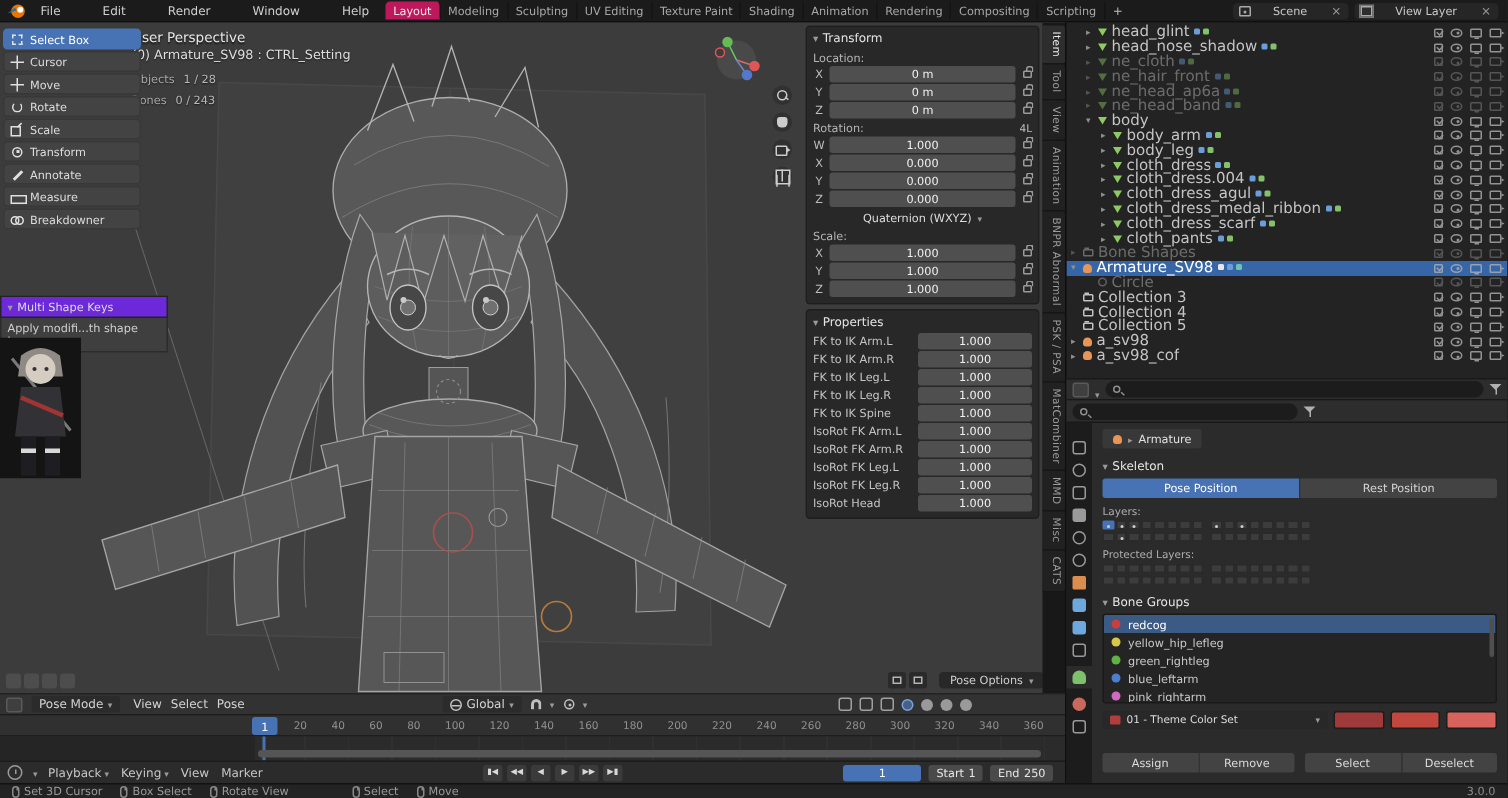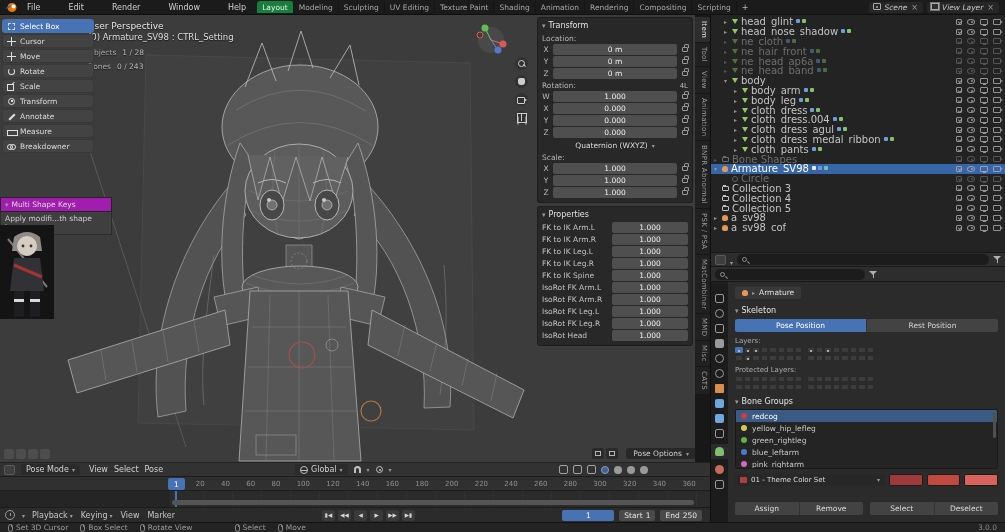--- a/index.html
+++ b/index.html
@@ -8,24 +8,24 @@
   #app{position:relative;width:1005px;height:532px;background:#1d1d1d;}
 
   
   #topbar{position:absolute;left:0;top:0;width:1005px;height:15px;background:#1b1b1b;
     display:flex;align-items:center;font-size:8px;border-bottom:1px solid #101010;}
   .blender-logo{width:14px;height:11px;margin:0 4px 0 4px;flex:none;}
   .menus{display:flex;gap:18px;}
   .menu-item{padding:1px 5px;color:#cfcfcf;border-radius:2px;cursor:default;}
   .ws-tabs{display:flex;margin-left:6px;font-size:7.5px;}
   .ws-tab{padding:2px 5px 1px 5px;color:#a8a8a8;border-right:1px solid #141414;}
-  .ws-tab.ws-active{background:#15803d;color:#eaeaea;border-radius:3px 3px 0 0;}
+  .ws-tab.ws-active{background:#be185d;color:#eaeaea;border-radius:3px 3px 0 0;}
   .ws-add{padding:0 5px;color:#bbb;}
   .topbar-right{margin-left:auto;display:flex;align-items:center;gap:4px;padding-right:6px;font-size:7.5px;}
-  .tb-chip{display:flex;align-items:flex-start;gap:3px;background:#262626;border-radius:3px;padding:1px 4px;font-style:italic;}
+  .tb-chip{display:flex;align-items:center;gap:15px;background:#262626;border-radius:3px;padding:1px 4px;}
   .scene-icon{width:8px;height:7px;border:1px solid #aaa;border-radius:1px;position:relative;}
   .scene-icon::after{content:"";position:absolute;left:2px;top:2px;width:2px;height:2px;background:#aaa;border-radius:50%;}
   .vl-icon{width:8px;height:7px;border:1px solid #aaa;position:relative;background:#2e2e2e;}
   .vl-icon::after{content:"";position:absolute;left:-2px;top:-2px;width:8px;height:7px;border:1px solid #777;}
   .x-btn{color:#999;font-size:8px;padding:0 1px;}
   .x-btn::before{content:"×";}
 
   
   #viewport{position:absolute;left:0;top:15px;width:710px;height:447px;background:#3c3c3c;overflow:hidden;}
   #vp-canvas{position:absolute;left:0;top:0;}
@@ -51,21 +51,21 @@
   .ticon-scale::after{content:"";position:absolute;right:1px;top:1px;width:4px;height:1px;background:#e0e0e0;transform:rotate(-45deg);}
   .ticon-transform::before{content:"";position:absolute;inset:1px;border:1px solid #e0e0e0;border-radius:50%;}
   .ticon-transform::after{content:"";position:absolute;left:3.5px;top:3.5px;width:2px;height:2px;background:#e0e0e0;}
   .ticon-annotate::before{content:"";position:absolute;left:1px;top:4px;width:8px;height:2px;background:#e0e0e0;transform:rotate(-45deg);}
   .ticon-measure::before{content:"";position:absolute;left:0;top:3px;width:9px;height:4px;border:1px solid #e0e0e0;}
   .ticon-breakdown::before{content:"";position:absolute;left:0;top:2px;width:4px;height:4px;border:1px solid #e0e0e0;border-radius:50%;}
   .ticon-breakdown::after{content:"";position:absolute;right:0;bottom:1px;width:4px;height:4px;border:1px solid #e0e0e0;border-radius:50%;}
 
   
   #shapekeys{position:absolute;left:0;top:182px;width:112px;font-size:7.5px;}
-  .sk-head{background:#a21caf;padding:2px 4px;color:#ddd;display:flex;gap:3px;align-items:center;border:1px solid #242424;}
+  .sk-head{background:#6d28d9;padding:2px 4px;color:#ddd;display:flex;gap:3px;align-items:center;border:1px solid #242424;}
   .sk-btn{background:#3f3f3f;padding:2px 4px;color:#cfcfcf;border:1px solid #2c2c2c;border-top:none;}
   #thumb{position:absolute;left:0;top:210px;width:54px;height:94px;}
 
   
   .vp-nav-btns{position:absolute;right:182px;top:42px;display:flex;flex-direction:column;gap:5px;}
   .vnb{width:13px;height:13px;border-radius:50%;background:rgba(40,40,40,.55);position:relative;}
   .vnb-zoom::before{content:"";position:absolute;left:3px;top:3px;width:5px;height:5px;border:1px solid #cdcdcd;border-radius:50%;}
   .vnb-zoom::after{content:"";position:absolute;left:8px;top:8px;width:3px;height:1px;background:#cdcdcd;transform:rotate(45deg);}
   .vnb-hand::before{content:"";position:absolute;left:3px;top:3px;width:7px;height:7px;background:#cdcdcd;border-radius:2px 2px 3px 3px;}
   .vnb-cam::before{content:"";position:absolute;left:2px;top:4px;width:6px;height:5px;border:1px solid #cdcdcd;border-radius:1px;}
@@ -925,20 +925,33 @@
           <span class="oname">cloth_dress_medal_ribbon</span>
           <span class="obadges badges-mesh"></span>
           <span class="ocols">
             <span class="oc oc-check"></span>
             <span class="oc oc-eye"></span>
             <span class="oc oc-screen"></span>
             <span class="oc oc-cam"></span>
           </span>
         </div>
 
+        <div class="orow">
+          <span class="oind i2"></span>
+          <span class="oarr arr-closed"></span>
+          <span class="oicon icon-mesh"></span>
+          <span class="oname">cloth_dress_scarf</span>
+          <span class="obadges badges-mesh"></span>
+          <span class="ocols">
+            <span class="oc oc-check"></span>
+            <span class="oc oc-eye"></span>
+            <span class="oc oc-screen"></span>
+            <span class="oc oc-cam"></span>
+          </span>
+        </div>
 
 
         <div class="orow">
           <span class="oind i2"></span>
           <span class="oarr arr-closed"></span>
           <span class="oicon icon-mesh"></span>
           <span class="oname">cloth_pants</span>
           <span class="obadges badges-mesh"></span>
           <span class="ocols">
             <span class="oc oc-check"></span>

